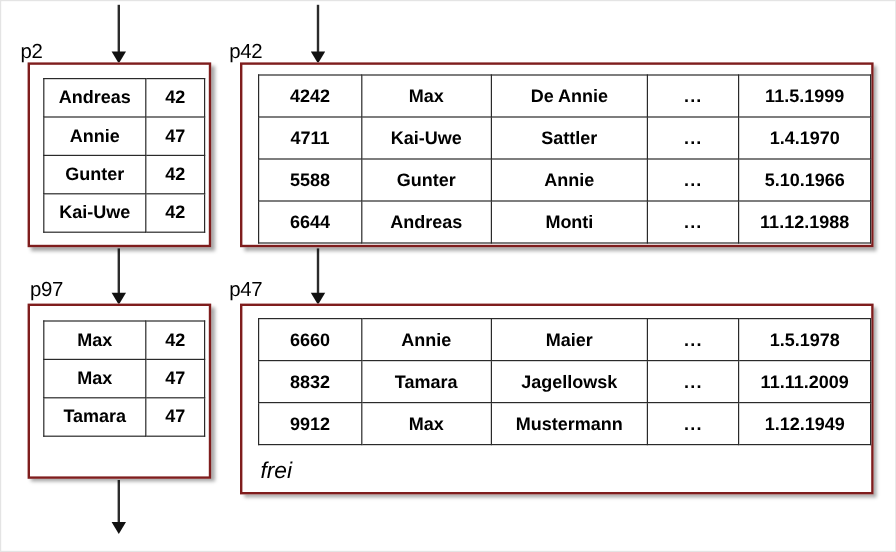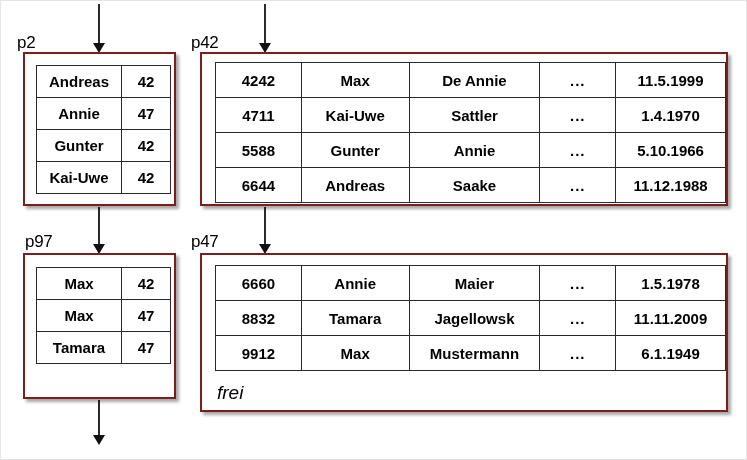--- a/index.html
+++ b/index.html
@@ -163,21 +163,21 @@
       <tr>
         <td class="c0">5588</td>
         <td class="c1">Gunter</td>
         <td class="c2">Annie</td>
         <td class="c3 dots">...</td>
         <td class="c4">5.10.1966</td>
       </tr>
       <tr>
         <td class="c0">6644</td>
         <td class="c1">Andreas</td>
-        <td class="c2">Saake</td>
+        <td class="c2">Monti</td>
         <td class="c3 dots">...</td>
         <td class="c4">11.12.1988</td>
       </tr>
     </tbody>
       </table>
   </div>
 
   <div class="page-label" style="left:24px; top:232px;">p97</div>
   <div class="page-box" style="left:22px; top:252px; width:153px; height:146px;">
     <table class="rec-table idx-table" style="left:11px; top:12px;">
@@ -214,20 +214,20 @@
         <td class="c1">Tamara</td>
         <td class="c2">Jagellowsk</td>
         <td class="c3 dots">...</td>
         <td class="c4">11.11.2009</td>
       </tr>
       <tr>
         <td class="c0">9912</td>
         <td class="c1">Max</td>
         <td class="c2">Mustermann</td>
         <td class="c3 dots">...</td>
-        <td class="c4">6.1.1949</td>
+        <td class="c4">1.12.1949</td>
       </tr>
     </tbody>
       </table>
     <div class="frei" style="left:15px; top:128px;">frei</div>
   </div>
 
 </div>
 
 </body></html>

